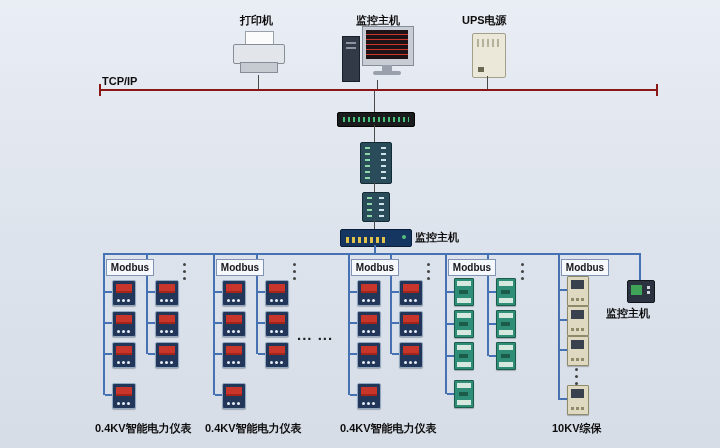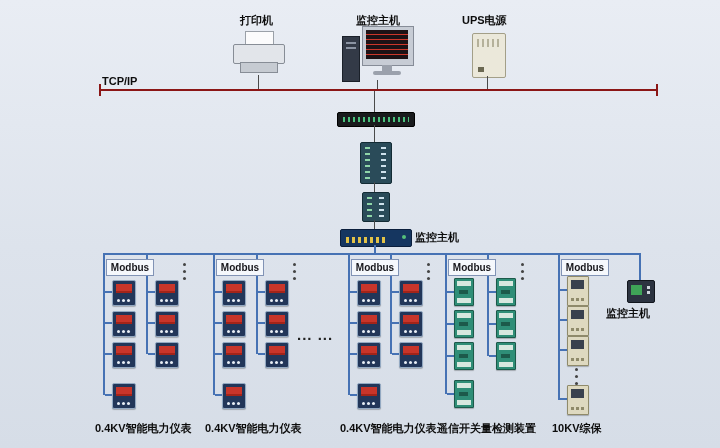--- a/index.html
+++ b/index.html
@@ -209,16 +209,15 @@
   <div class="relay" style="left:567px;top:336px"></div>
   <div class="vdots" style="left:575px;top:368px"></div>
   <div class="relay" style="left:567px;top:385px"></div>
 
   <div class="gen"></div>
   <div class="lbl" style="left:606px;top:306px">监控主机</div>
 
   <div class="lbl" style="left:95px;top:421px">0.4KV智能电力仪表</div>
   <div class="lbl" style="left:205px;top:421px">0.4KV智能电力仪表</div>
   <div class="lbl" style="left:340px;top:421px">0.4KV智能电力仪表</div>
-  <div class="lbl" style="left:437px;top:421px">遥信开关量检测装置</div>
   <div class="lbl" style="left:552px;top:421px">10KV综保</div>
 
 </div>
 
 </body></html>

